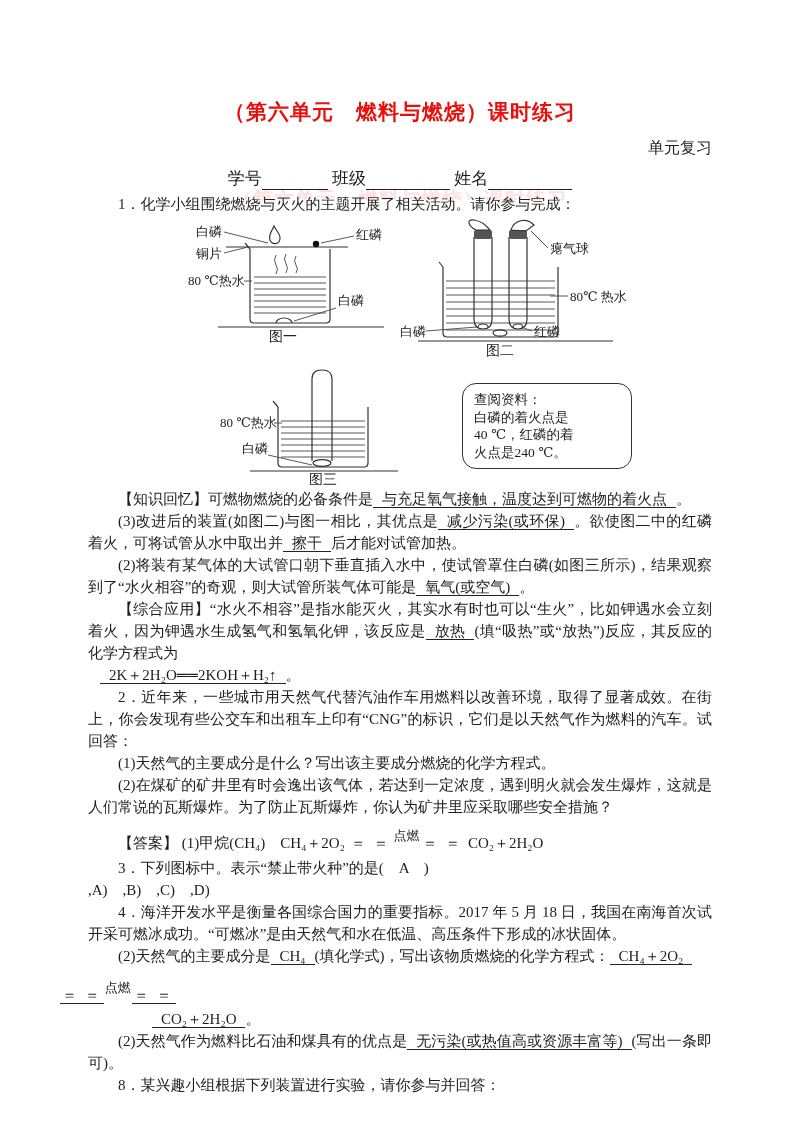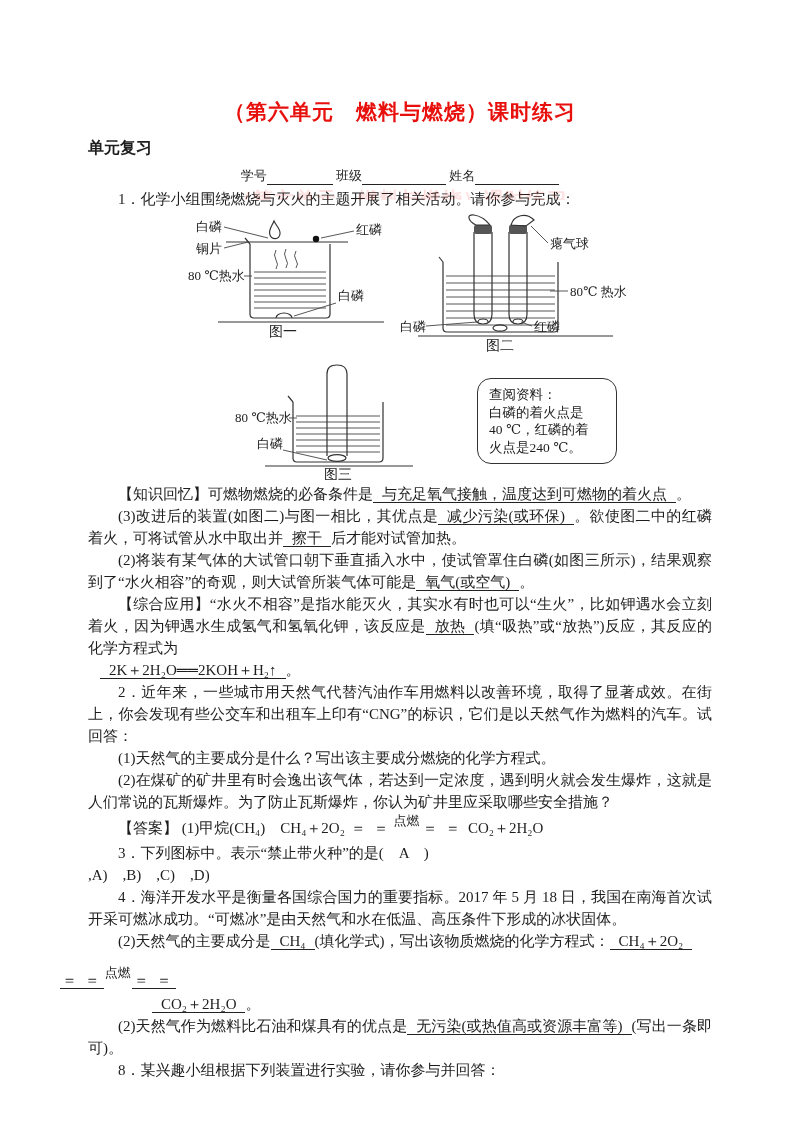--- a/index.html
+++ b/index.html
@@ -11,44 +11,44 @@
   .page{box-sizing:border-box;width:800px;height:1132px;padding:0 88px;position:relative;}
   .ghost-title{
     position:absolute;top:88px;left:0;width:800px;text-align:center;
     color:#e8100c;font-weight:bold;font-size:20px;opacity:.12;
     height:14px;overflow:hidden;letter-spacing:1px;
   }
   .title{
     margin:98px 0 0;text-align:center;color:#e8100c;font-weight:bold;
     font-size:21px;letter-spacing:1px;
   }
-  .subtitle{margin-top:12px;text-align:left;font-size:16px;font-weight:bold;}
-  .fields{margin-top:8px;text-align:center;font-size:13px;}
+  .subtitle{margin-top:12px;text-align:right;font-size:16px;}
+  .fields{margin-top:8px;text-align:center;font-size:17px;}
   .blank-line{display:inline-block;border-bottom:1px solid #222;height:15px;vertical-align:bottom;}
   .w66{width:66px;} .w84{width:84px;}
   .para{margin:0;font-size:15px;line-height:22px;text-align:justify;}
   .indent{text-indent:2em;}
   .ans{border-bottom:1px solid #222;padding:0 9px;margin-top:33px;}
   .figrow{display:flex;justify-content:center;align-items:flex-start;}
   .figrow1{margin-top:4px;margin-left:36px;}
   .figrow2{margin-top:8px;margin-left:52px;column-gap:42px;}
   svg{display:block;}
   svg .ln{stroke:#333;stroke-width:1.2;fill:none;}
   svg .thin{stroke:#444;stroke-width:0.9;fill:none;}
   svg text{font-family:"Liberation Serif","DejaVu Serif",serif;font-size:13px;fill:#222;}
   svg .cap{font-size:14px;}
   .infobox{
-    box-sizing:border-box;width:140px;border:1.6px solid #333;border-radius:14px;
+    box-sizing:border-box;width:170px;border:1.6px solid #333;border-radius:14px;
     padding:7px 11px;font-size:13.5px;line-height:17.5px;margin-top:18px;
   }
   .eqline{margin-left:12px;}
   .raised{position:relative;top:-8px;font-size:13px;padding:0 1px;}
   .eqfrag{letter-spacing:2px;padding:0 2px;}
   .u-frag{border-bottom:1px solid #222;}
-  .ansline{line-height:26px;margin-top:2px;}
+  .ansline{line-height:26px;margin-top:12px;}
   .condline{margin-left:-28px;line-height:24px;margin-top:16px;}
   .productline{margin-left:64px;}
   .gap-top{margin-top:3px;}
 </style>
 </head>
 <body>
 
 <div class="page">
 
   <div class="ghost-title">（第六单元　燃料与燃烧）课时练习</div>

